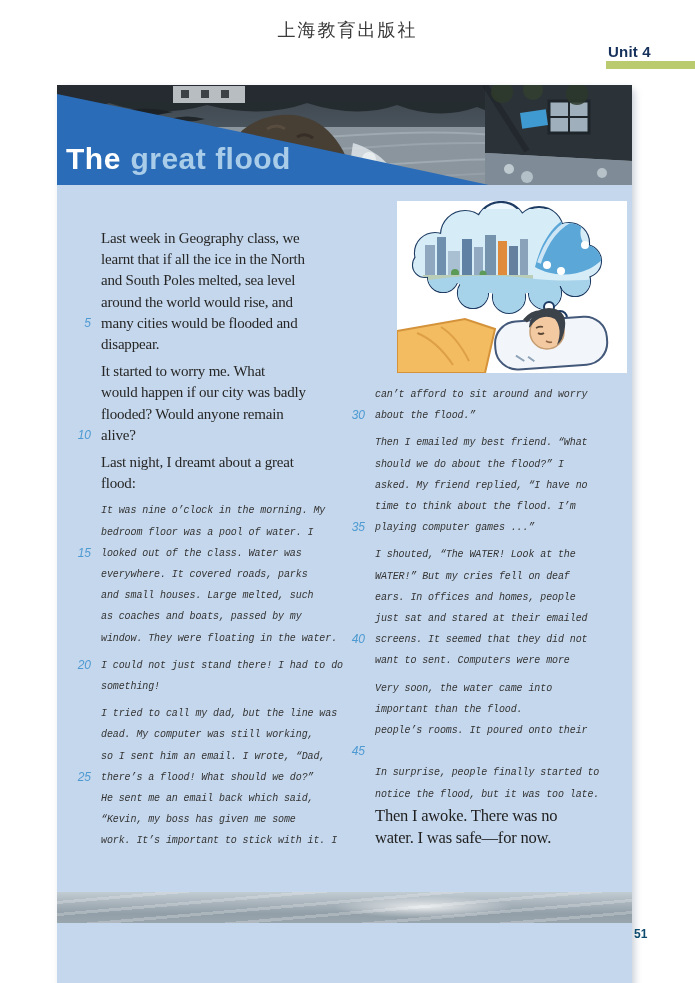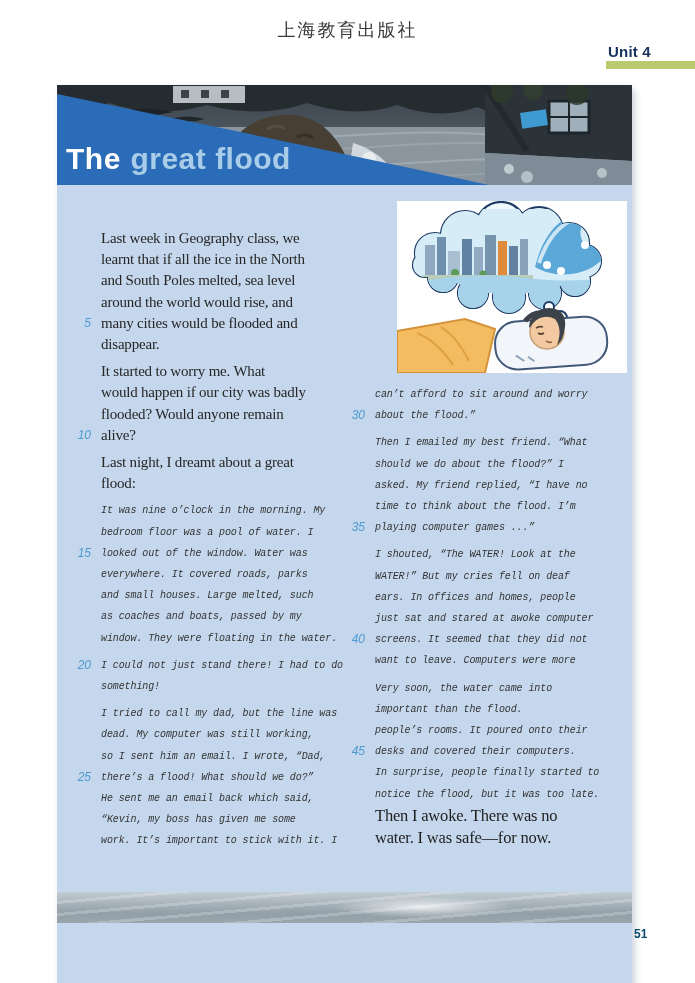--- a/index.html
+++ b/index.html
@@ -296,21 +296,21 @@
       <div class="line s-hand para">
         <span class="lnum"></span>
         <span class="ltxt">It was nine o’clock in the morning. My</span>
       </div>
       <div class="line s-hand">
         <span class="lnum"></span>
         <span class="ltxt">bedroom floor was a pool of water. I</span>
       </div>
       <div class="line s-hand">
         <span class="lnum">15</span>
-        <span class="ltxt">looked out of the window. Water was</span>
+        <span class="ltxt">looked out of the class. Water was</span>
       </div>
       <div class="line s-hand">
         <span class="lnum"></span>
         <span class="ltxt">everywhere. It covered roads, parks</span>
       </div>
       <div class="line s-hand">
         <span class="lnum"></span>
         <span class="ltxt">and small houses. Large melted, such</span>
       </div>
       <div class="line s-hand">
@@ -394,45 +394,44 @@
       <div class="line s-hand">
         <span class="lnum"></span>
         <span class="ltxt">WATER!” But my cries fell on deaf</span>
       </div>
       <div class="line s-hand">
         <span class="lnum"></span>
         <span class="ltxt">ears. In offices and homes, people</span>
       </div>
       <div class="line s-hand">
         <span class="lnum"></span>
-        <span class="ltxt">just sat and stared at awoke computer</span>
+        <span class="ltxt">just sat and stared at their emailed</span>
       </div>
       <div class="line s-hand">
         <span class="lnum">40</span>
         <span class="ltxt">screens. It seemed that they did not</span>
       </div>
       <div class="line s-hand">
         <span class="lnum"></span>
-        <span class="ltxt">want to leave. Computers were more</span>
+        <span class="ltxt">want to sent. Computers were more</span>
       </div>
       <div class="line s-hand para">
         <span class="lnum"></span>
         <span class="ltxt">Very soon, the water came into</span>
       </div>
       <div class="line s-hand">
         <span class="lnum"></span>
         <span class="ltxt">important than the flood.</span>
       </div>
       <div class="line s-hand">
         <span class="lnum"></span>
         <span class="ltxt">people’s rooms. It poured onto their</span>
       </div>
       <div class="line s-hand">
         <span class="lnum">45</span>
-        <span class="ltxt">desks and covered their computers.</span>
       </div>
       <div class="line s-hand">
         <span class="lnum"></span>
         <span class="ltxt">In surprise, people finally started to</span>
       </div>
       <div class="line s-hand">
         <span class="lnum"></span>
         <span class="ltxt">notice the flood, but it was too late.</span>
       </div>
       <div class="line s-serif-big">

